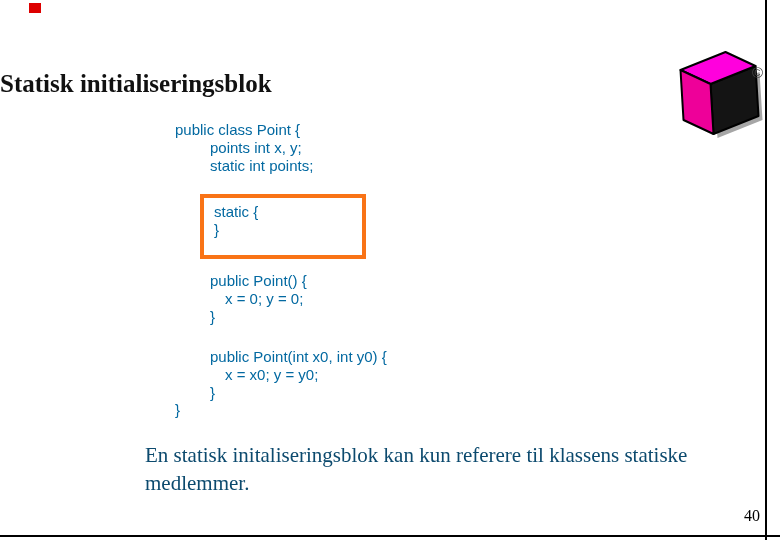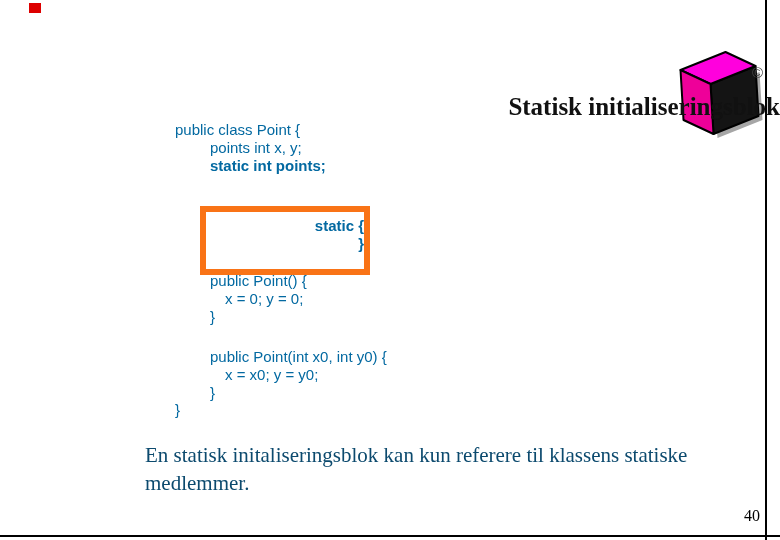--- a/index.html
+++ b/index.html
@@ -14,42 +14,41 @@
   .abs { position: absolute; }
 
   
   .red-marker   { left: 29px; top: 3px; width: 12px; height: 10px; }
   .line-right   { left: 765px; top: 0; width: 2px; height: 540px; background: #000; }
   .line-bottom  { left: 0; top: 535px; width: 780px; height: 2px; background: #000; }
 
   
   .title {
     left: 0; right: 0; top: 70px;
-    text-align: right;
+    text-align: left;
     font-family: "Liberation Serif", serif;
     font-weight: bold;
     font-size: 25px;
     color: #111111;
-    margin-top: 23px;
   }
 
   
   .code {
     font-family: "Liberation Sans", sans-serif;
     font-size: 15px;
     line-height: 18px;
     color: #0369a1;
     white-space: pre;
   }
-  .bold { font-weight: bold; text-align: right; }
+  .bold { font-weight: normal; }
 
   .static-box {
-    left: 200px; top: 206px;
+    left: 200px; top: 194px;
     width: 148px; height: 52px;
-    border: 6px solid #f97316;
+    border: 4px solid #f97316;
     padding: 5px 0 0 10px;
   }
 
   
   .note {
     left: 145px; top: 441px;
     width: 575px;
     font-family: "Liberation Serif", serif;
     font-size: 21px;
     line-height: 28px;

